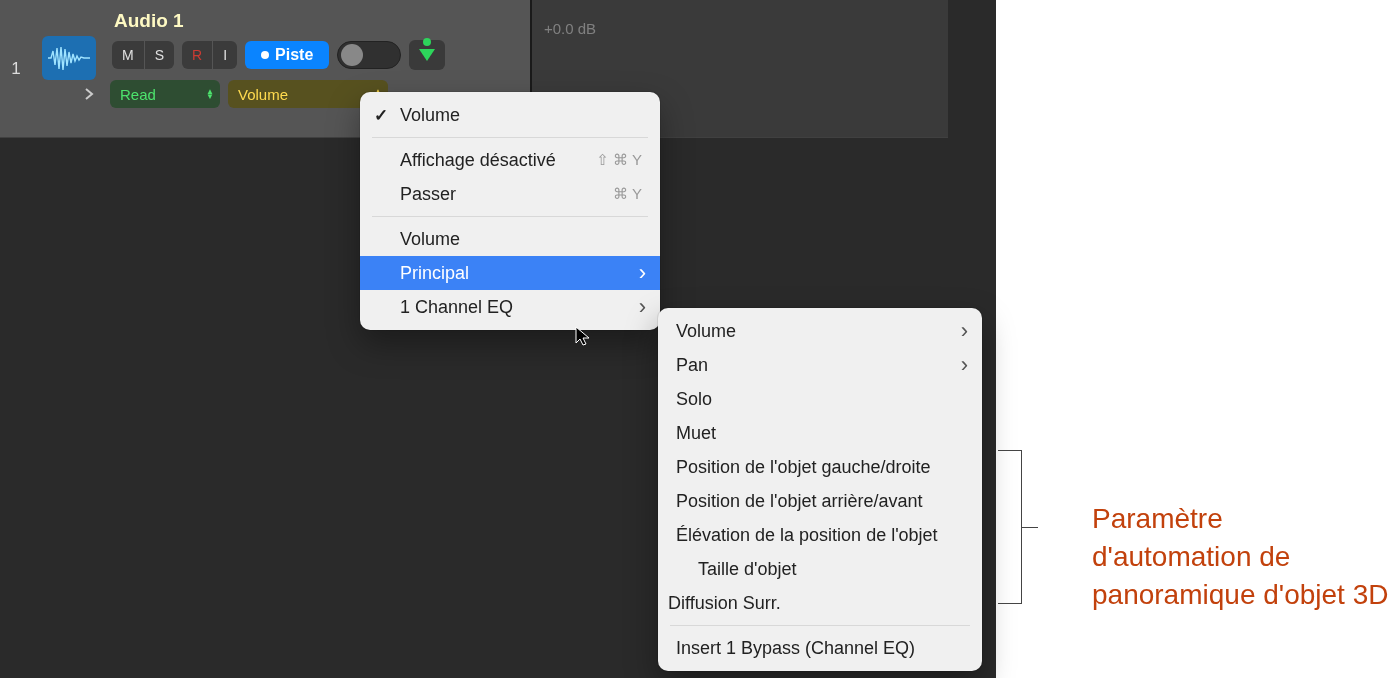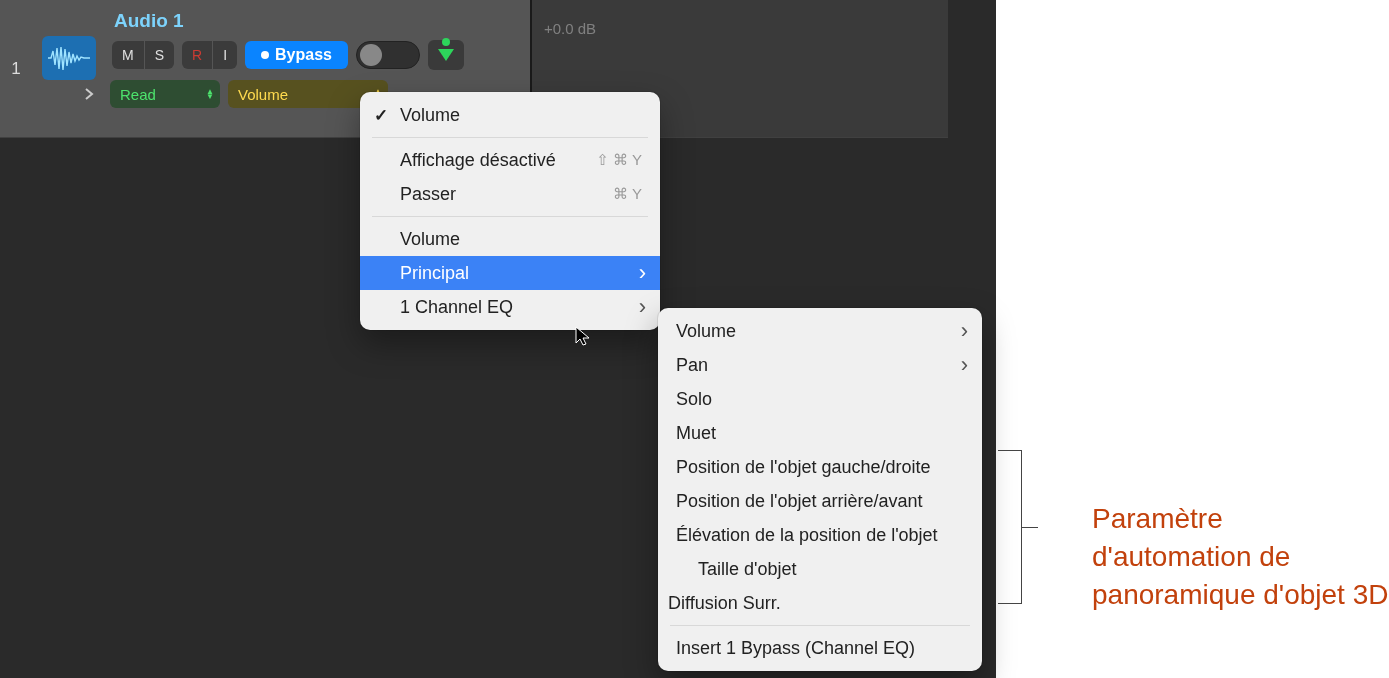--- a/index.html
+++ b/index.html
@@ -61,21 +61,21 @@
     flex: 1;
     padding: 8px 10px 0 6px;
     display: flex;
     flex-direction: column;
     gap: 4px;
   }
 
   .track-name {
     font-size: 19px;
     font-weight: 600;
-    color: #7dd3fc;
+    color: #fef9c3;
     padding: 2px 2px 4px 2px;
   }
 
   .control-row {
     display: flex;
     gap: 8px;
     align-items: center;
   }
   .btn-group {
     display: flex;
@@ -299,21 +299,21 @@
       <div class="btn-group">
         <div class="small-btn">M</div>
         <div class="small-btn">S</div>
       </div>
       <div class="btn-group">
         <div class="small-btn rec">R</div>
         <div class="small-btn">I</div>
       </div>
       <div class="pill-btn">
         <span class="dot-blue"></span>
-        <span>Bypass</span>
+        <span>Piste</span>
       </div>
       <div class="toggle">
         <div class="toggle-knob"></div>
       </div>
       <div class="tri-box">
         <div class="green-dot"></div>
         <svg viewBox="0 0 20 16">
           <polygon points="2,2 18,2 10,14" fill="#2dd55b"></polygon>
         </svg>
       </div>

